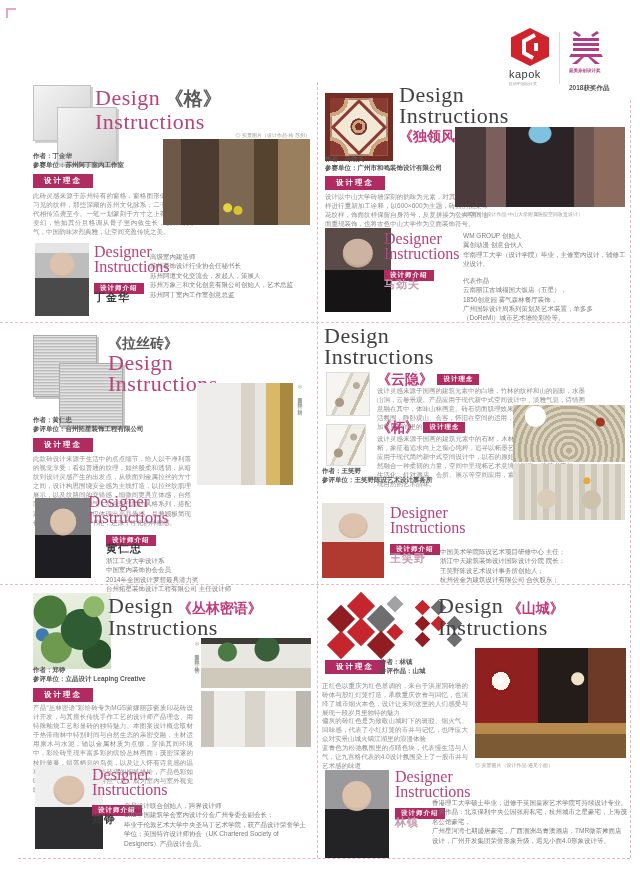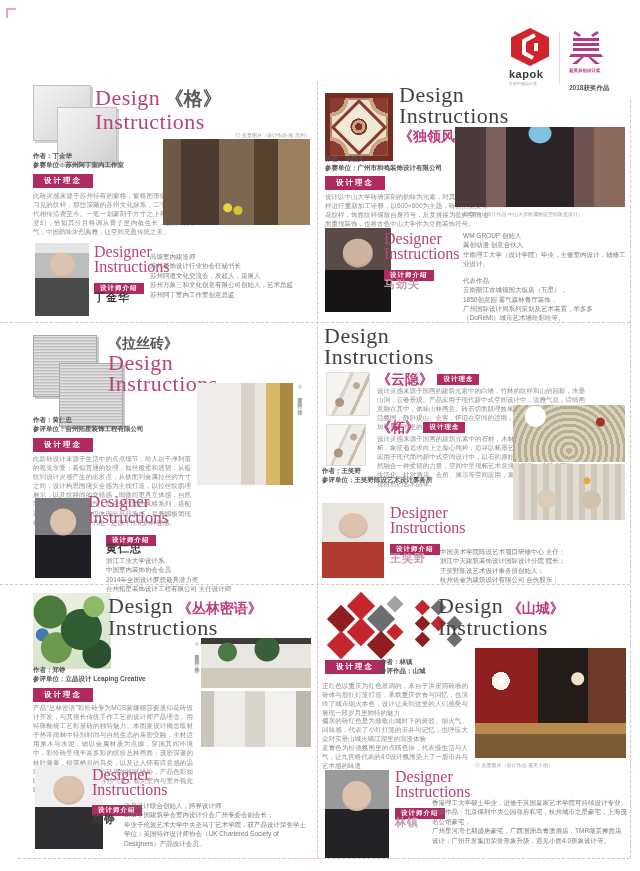--- a/index.html
+++ b/index.html
@@ -104,21 +104,21 @@
   .por1{background:linear-gradient(180deg,#e5e5e5 0 14%,#bdbdbd 14% 48%,#4a4a4a 48%);}
   .por2{background:linear-gradient(180deg,#5a4a48 0 50%,#171415 50%);}
   .por2 .face{background:radial-gradient(circle at 50% 40%,#cdb4a2 0 60%,#8f7663 100%);}
   .por3{background:linear-gradient(180deg,#7c7c80 0 46%,#1d1d22 46%);}
   .por4{background:linear-gradient(180deg,#e8e4de 0 52%,#b03a30 52%);}
   .por5{background:linear-gradient(180deg,#efefef 0 50%,#2e2e30 50%);}
   .por6{background:linear-gradient(180deg,#9a9a9c 0 44%,#232325 44%),
         repeating-linear-gradient(90deg,#3a3a3c 0 4px,#2a2a2c 4px 8px);}
   
   .logos{position:absolute;left:503px;top:28px;width:130px;height:70px;}
-  .kapok-word{position:absolute;left:6px;top:40px;font-size:11px;font-weight:bold;color:#3a3a3a;letter-spacing:0.5px;}
+  .kapok-word{position:absolute;left:6px;top:40px;font-size:11px;font-weight:normal;color:#3a3a3a;letter-spacing:0.5px;}
   .kapok-sub{position:absolute;left:6px;top:53px;font-size:4px;color:#999;}
   .logo-div{position:absolute;left:56px;top:4px;height:52px;border-left:1px solid #ddd;}
   .mei-sub{position:absolute;left:66px;top:40px;font-size:4.5px;color:#b23b86;font-weight:bold;}
   .year{position:absolute;left:66px;top:56px;font-size:6.5px;font-weight:bold;color:#555;}
 </style>
 </head>
 <body>
 
 <div class="page">
 

